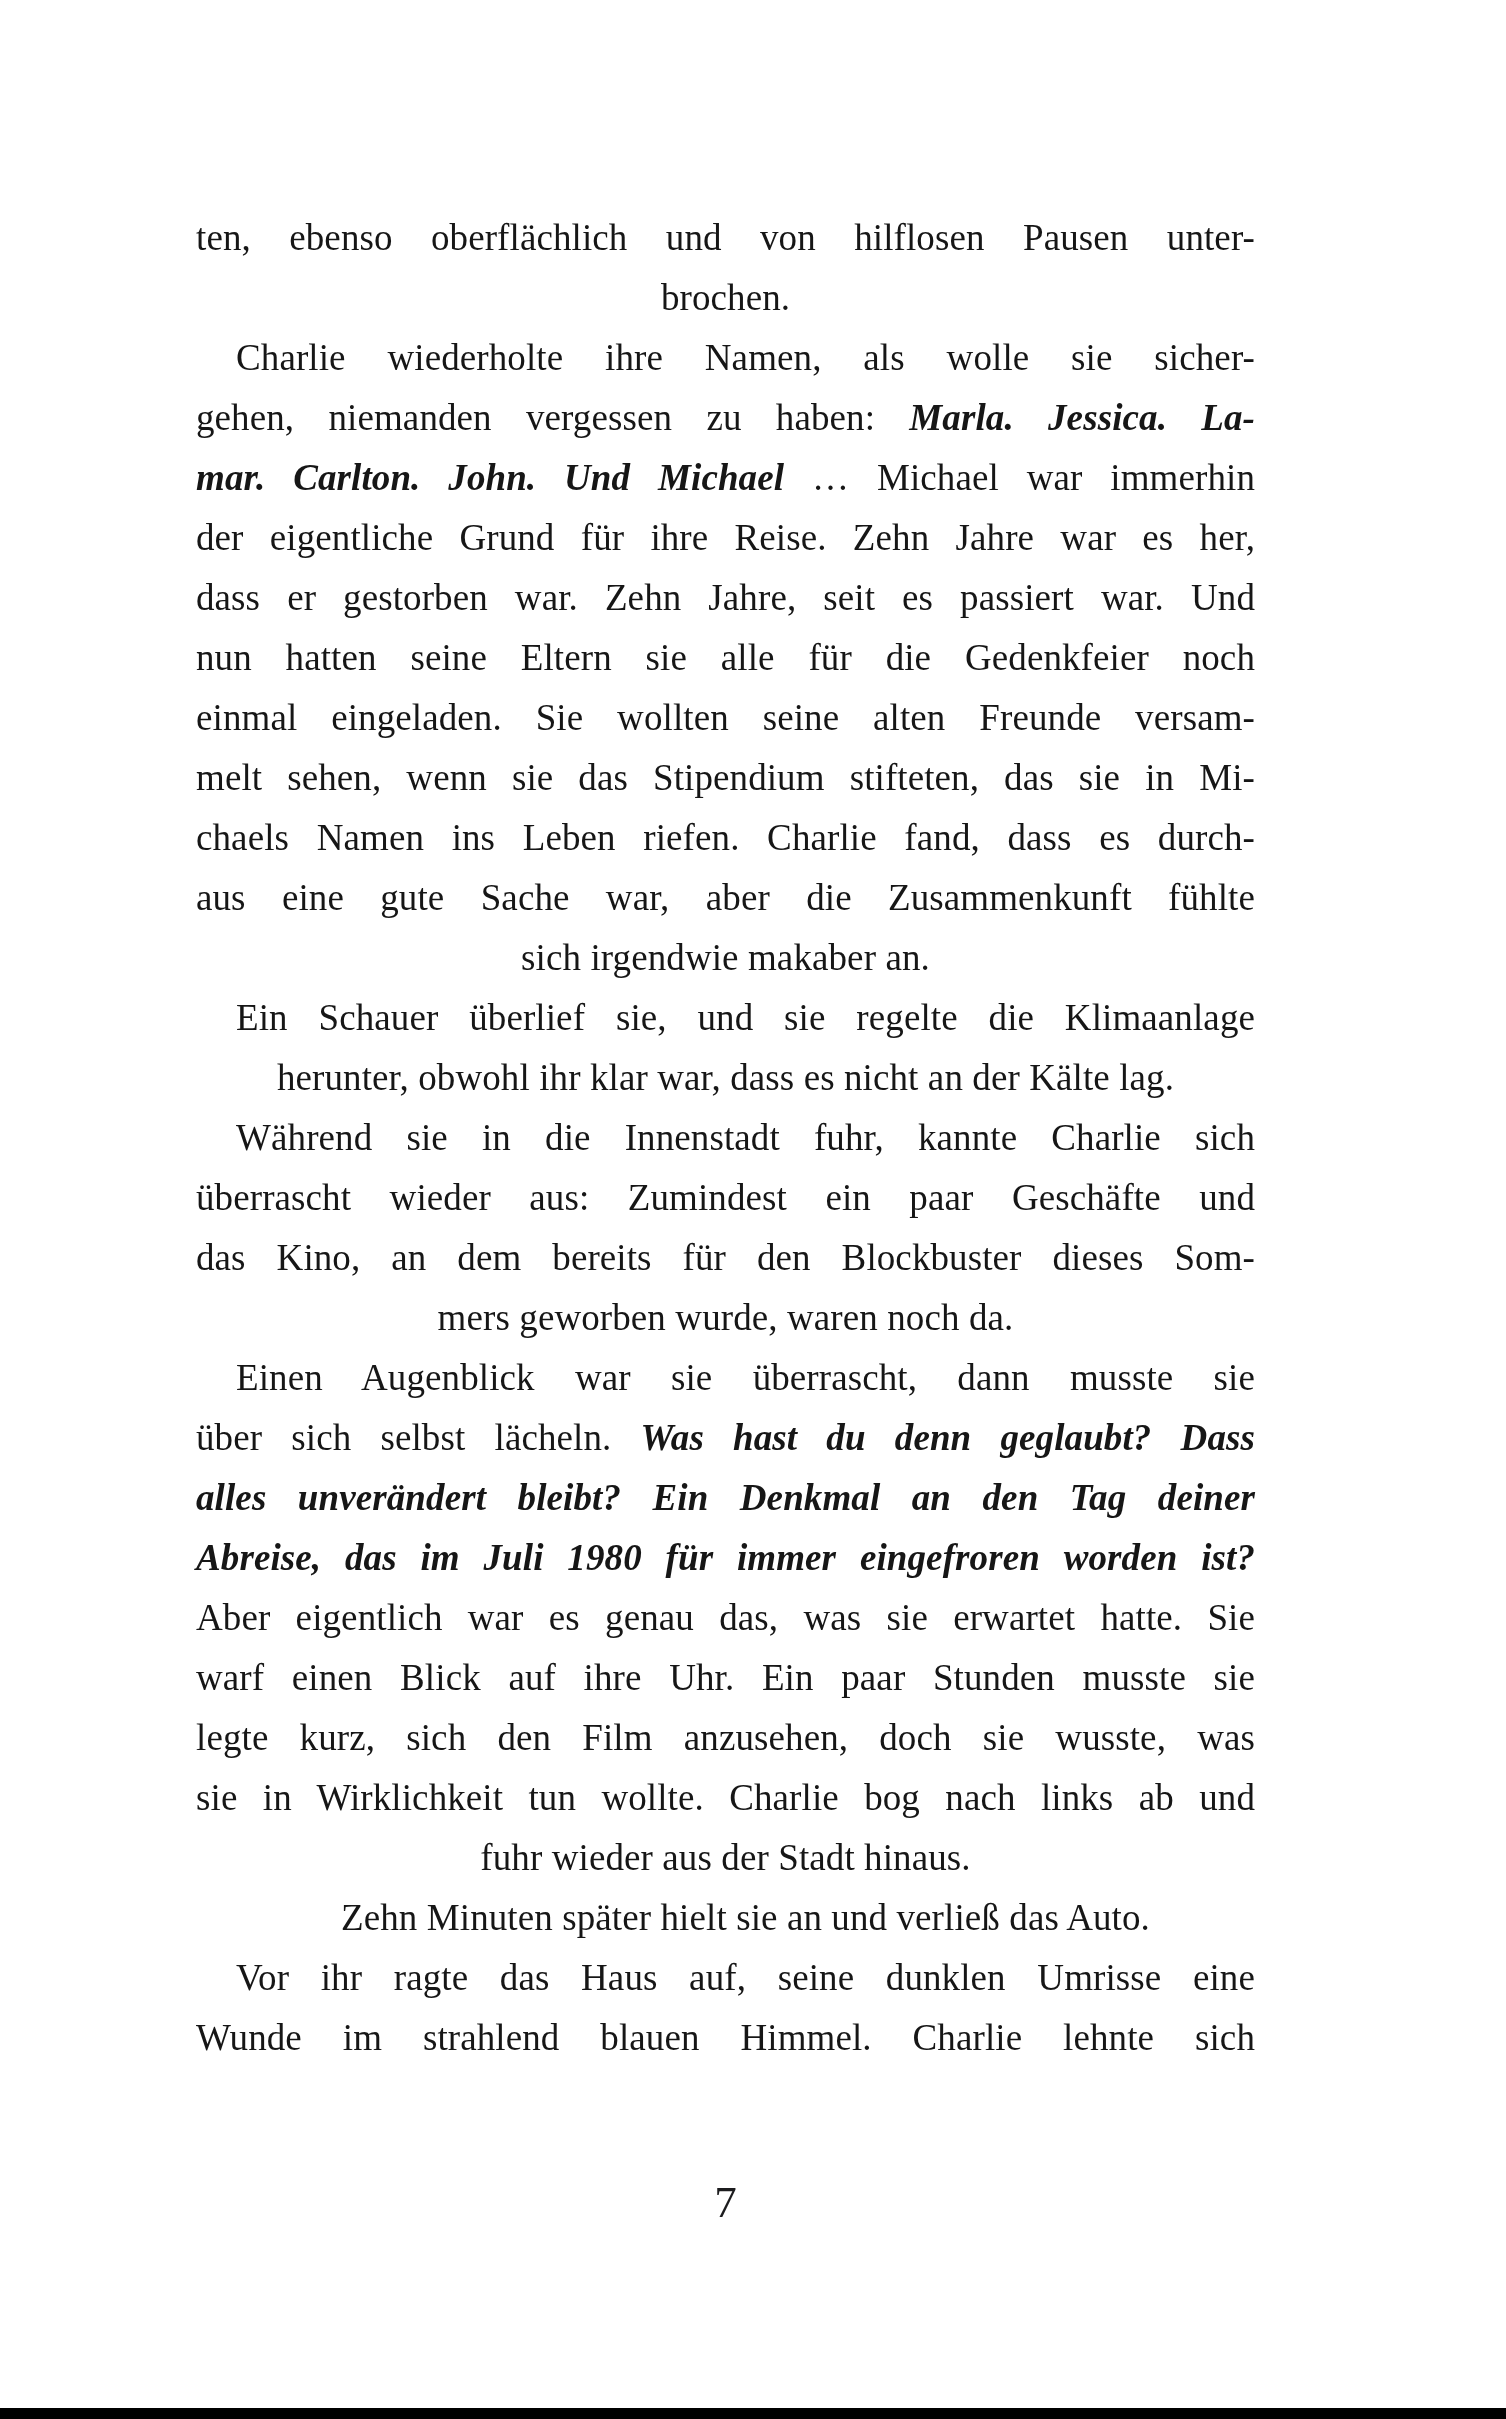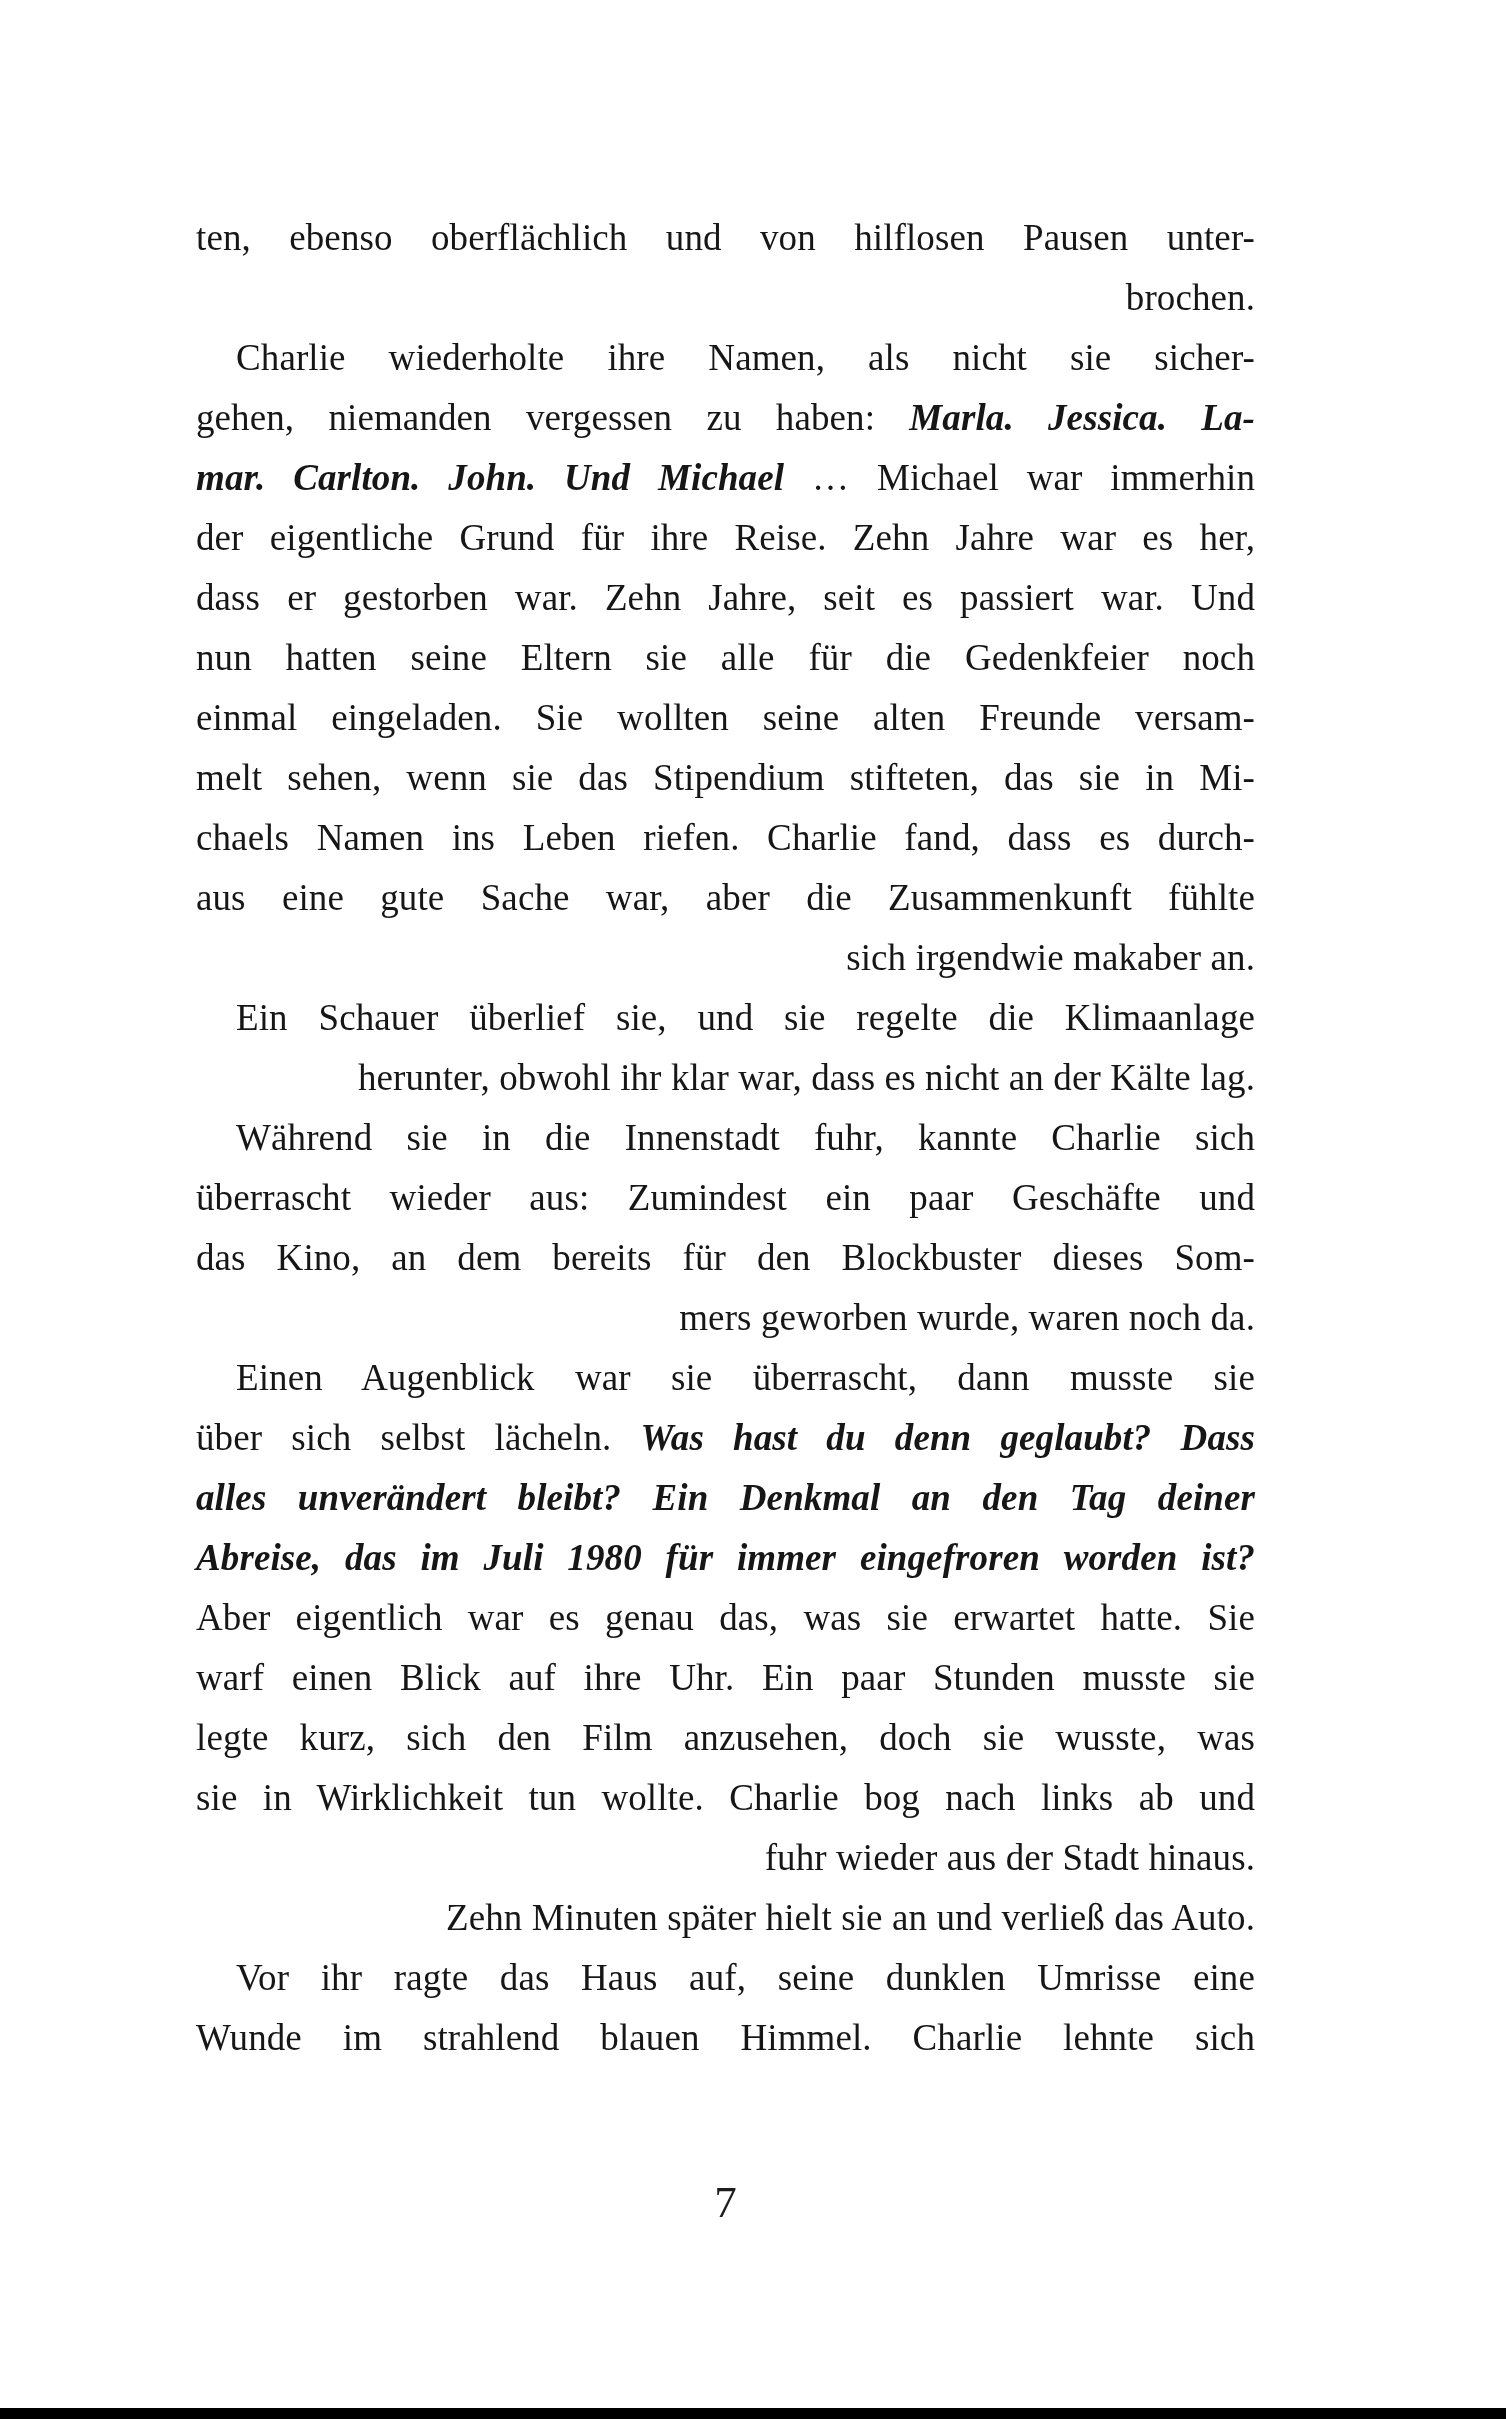--- a/index.html
+++ b/index.html
@@ -20,21 +20,21 @@
     position: absolute;
     top: 208px;
     left: 196px;
     width: 1059px;
     font-size: 37px;
     line-height: 60px;
     color: #161616;
     letter-spacing: 0.1px;
   }
   .line {
-    text-align: right;
+    text-align: center;
     white-space: pre-wrap;
   }
   .line.just {
     text-align: justify;
     text-align-last: justify;
   }
   .line.indent {
     text-indent: 40px;
   }
   .it {
@@ -63,21 +63,21 @@
 </head>
 <body>
 
 <div class="book-page" style="background: rgb(255, 255, 255);">
   <div class="text-block" style="color: rgb(22, 22, 22);">
       <div>
         <div class="line just"><span>ten, ebenso oberflächlich und von hilflosen Pausen unter-</span></div>
         <div class="line"><span>brochen.</span></div>
       </div>
       <div>
-        <div class="line just indent"><span>Charlie wiederholte ihre Namen, als nicht sie sicher-</span></div>
+        <div class="line just indent"><span>Charlie wiederholte ihre Namen, als wolle sie sicher-</span></div>
         <div class="line just"><span>gehen, niemanden vergessen zu haben: </span><span class="it">Marla. Jessica. La-</span></div>
         <div class="line just"><span class="it">mar. Carlton. John. Und Michael</span><span> … Michael war immerhin</span></div>
         <div class="line just"><span>der eigentliche Grund für ihre Reise. Zehn Jahre war es her,</span></div>
         <div class="line just"><span>dass er gestorben war. Zehn Jahre, seit es passiert war. Und</span></div>
         <div class="line just"><span>nun hatten seine Eltern sie alle für die Gedenkfeier noch</span></div>
         <div class="line just"><span>einmal eingeladen. Sie wollten seine alten Freunde versam-</span></div>
         <div class="line just"><span>melt sehen, wenn sie das Stipendium stifteten, das sie in Mi-</span></div>
         <div class="line just"><span>chaels Namen ins Leben riefen. Charlie fand, dass es durch-</span></div>
         <div class="line just"><span>aus eine gute Sache war, aber die Zusammenkunft fühlte</span></div>
         <div class="line"><span>sich irgendwie makaber an.</span></div>

